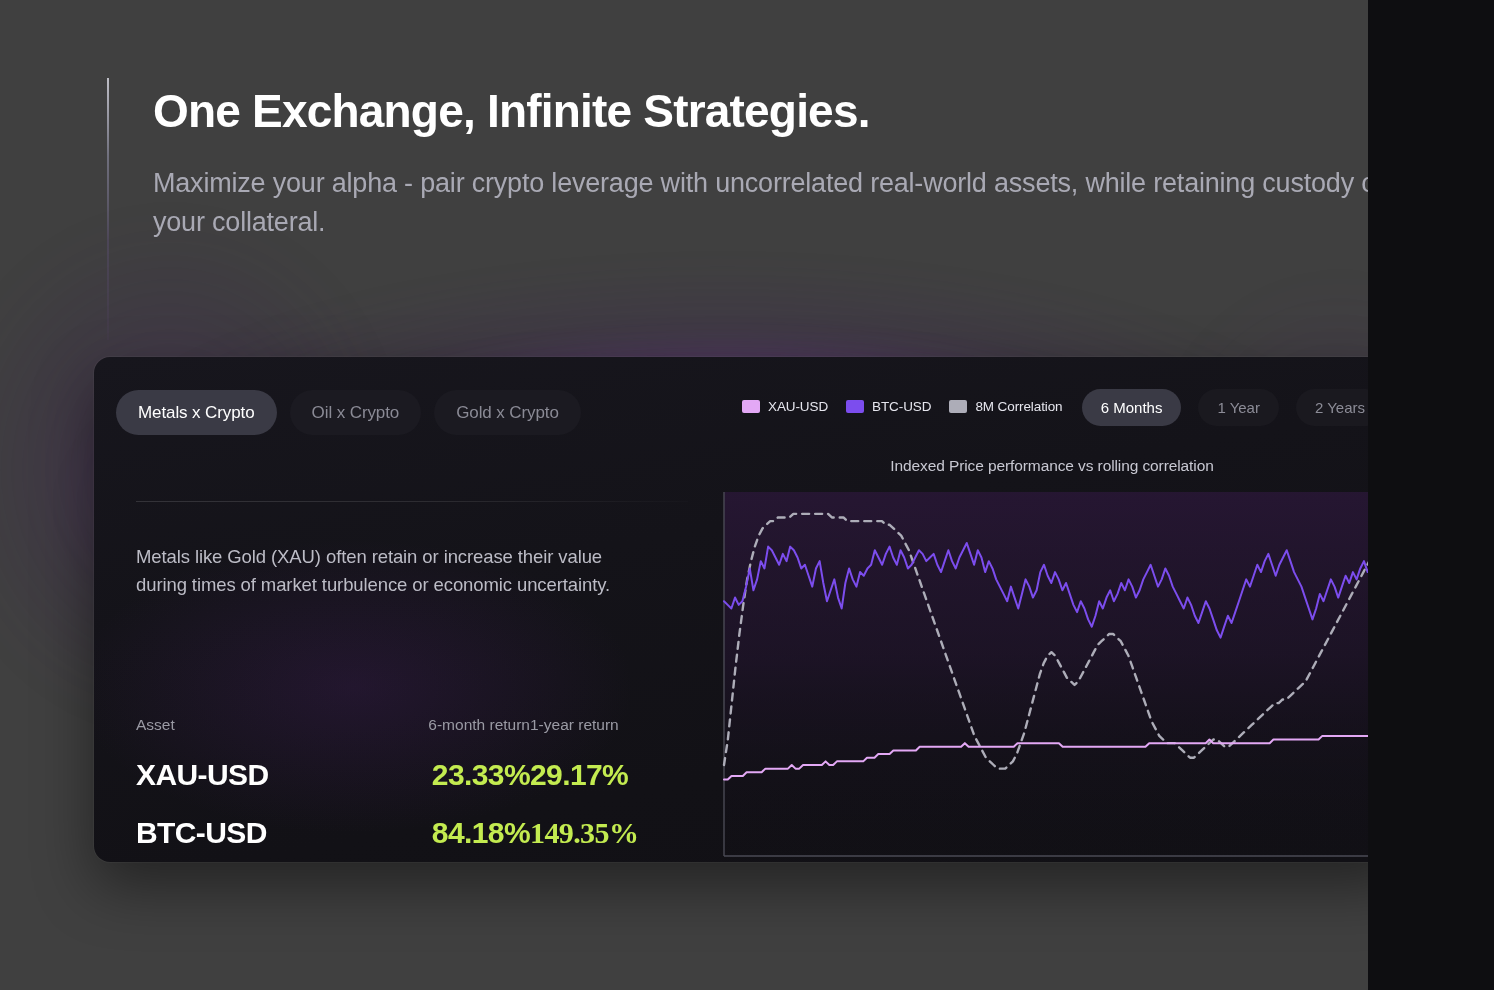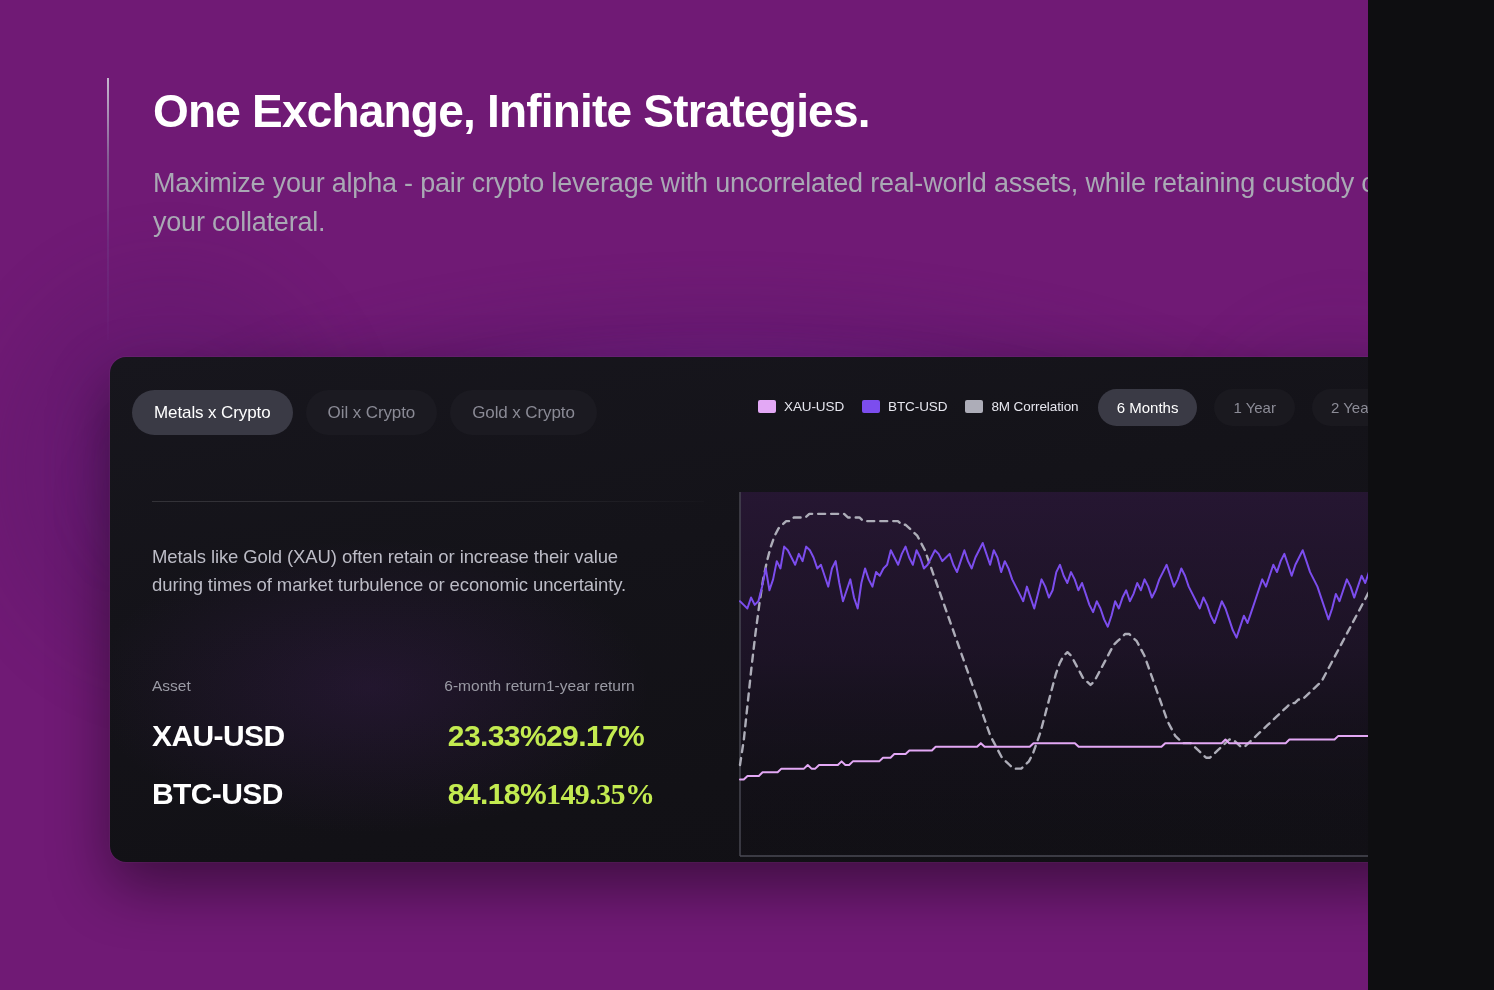--- a/index.html
+++ b/index.html
@@ -4,21 +4,21 @@
 <style>
   * { margin:0; padding:0; box-sizing:border-box; }
   html,body{
     width:1494px; height:990px; overflow:hidden;
     background:#0e0e11;
     font-family:"Liberation Sans", sans-serif;
     -webkit-font-smoothing:antialiased;
   }
   #page{
     position:relative; width:1368px; height:990px;
-    background:#701a75;
+    background:#404040;
     overflow:hidden;
   }
   
   .glow{ position:absolute; pointer-events:none; }
   .glow-main{
     left:60px; top:40px; width:1380px; height:540px;
     background:radial-gradient(ellipse 62% 58% at 48% 86%, rgba(124,41,168,.58) 0%, rgba(96,32,140,.34) 34%, rgba(60,22,92,.14) 58%, rgba(14,14,17,0) 78%);
     filter:blur(10px);
   }
   .glow-left{
@@ -45,21 +45,21 @@
   .hero h1{
     font-size:46px; font-weight:700; letter-spacing:-.8px; color:#ffffff;
     line-height:1.12;
   }
   .hero p{
     margin-top:26px; font-size:27px; line-height:1.45; letter-spacing:-.2px;
     color:#a9a9b4; font-weight:400; max-width:1280px;
   }
   
   .card{
-    position:absolute; left:110px; top:357px; width:1312px; height:505px;
+    position:absolute; left:94px; top:357px; width:1312px; height:505px;
     background:linear-gradient(170deg, #17161d 0%, #141319 38%, #121116 72%, #111015 100%);
     border-radius:16px;
     box-shadow:0 0 0 1px rgba(255,255,255,.035), 0 24px 60px rgba(0,0,0,.45);
     overflow:hidden;
   }
   .card-inner-glow{
     position:absolute; left:-60px; top:120px; width:800px; height:420px;
     background:radial-gradient(ellipse 50% 50% at 40% 50%, rgba(96,38,136,.20) 0%, rgba(0,0,0,0) 70%);
     pointer-events:none;
   }
@@ -76,21 +76,21 @@
   .divider{
     position:absolute; left:42px; top:144px; width:552px; height:1px;
     background:linear-gradient(90deg, rgba(255,255,255,.13) 0%, rgba(255,255,255,.10) 52%, rgba(255,255,255,.01) 100%);
   }
   .desc{
     position:absolute; left:42px; top:178px; width:520px;
     font-size:18.5px; line-height:1.52; color:#bcbcc6; letter-spacing:-.1px;margin-top:8px;
   }
   
   .tbl{ position:absolute; left:42px; top:320px; width:552px; }
-  .tbl-row{ display:flex; align-items:baseline; }
+  .tbl-row{ display:flex; align-items:baseline;margin-top:39px; }
   .tbl-head .c0,.tbl-head .c1,.tbl-head .c2{
     font-size:15.5px; color:#9a9aa4; font-weight:400;
   }
   .c0{ width:224px; text-align:left; }
   .c1{ width:170px; text-align:right; }
   .c2{ width:152px; text-align:left; }
   .tbl-body .tbl-row{ margin-top:24px; }
   .tbl-body .c0{ font-size:30px; font-weight:700; color:#ffffff; letter-spacing:-.6px; }
   .tbl-body .c1, .tbl-body .c2{ font-size:30px; font-weight:700; letter-spacing:-.6px; }
   
@@ -183,20 +183,21 @@
         <span class="lbl">8M Correlation</span>
       </div>
     </div>
 
     <div class="ranges">
       <button class="rng active">6 Months</button>
       <button class="rng">1 Year</button>
       <button class="rng">2 Years</button>
     </div>
 
+    <div class="chart-title">Indexed Price performance vs rolling correlation</div>
 
     <div class="chart-wrap">
       <svg id="chart-svg" viewBox="0 0 655 372" preserveAspectRatio="none">
         <defs>
           <linearGradient id="plotbg" x1="0" y1="0" x2="0" y2="1">
             <stop offset="0%" stop-color="#2a1738" stop-opacity="0.80"></stop>
             <stop offset="45%" stop-color="#22142e" stop-opacity="0.62"></stop>
             <stop offset="75%" stop-color="#16101e" stop-opacity="0.35"></stop>
             <stop offset="100%" stop-color="#100d15" stop-opacity="0.10"></stop>
           </linearGradient>

